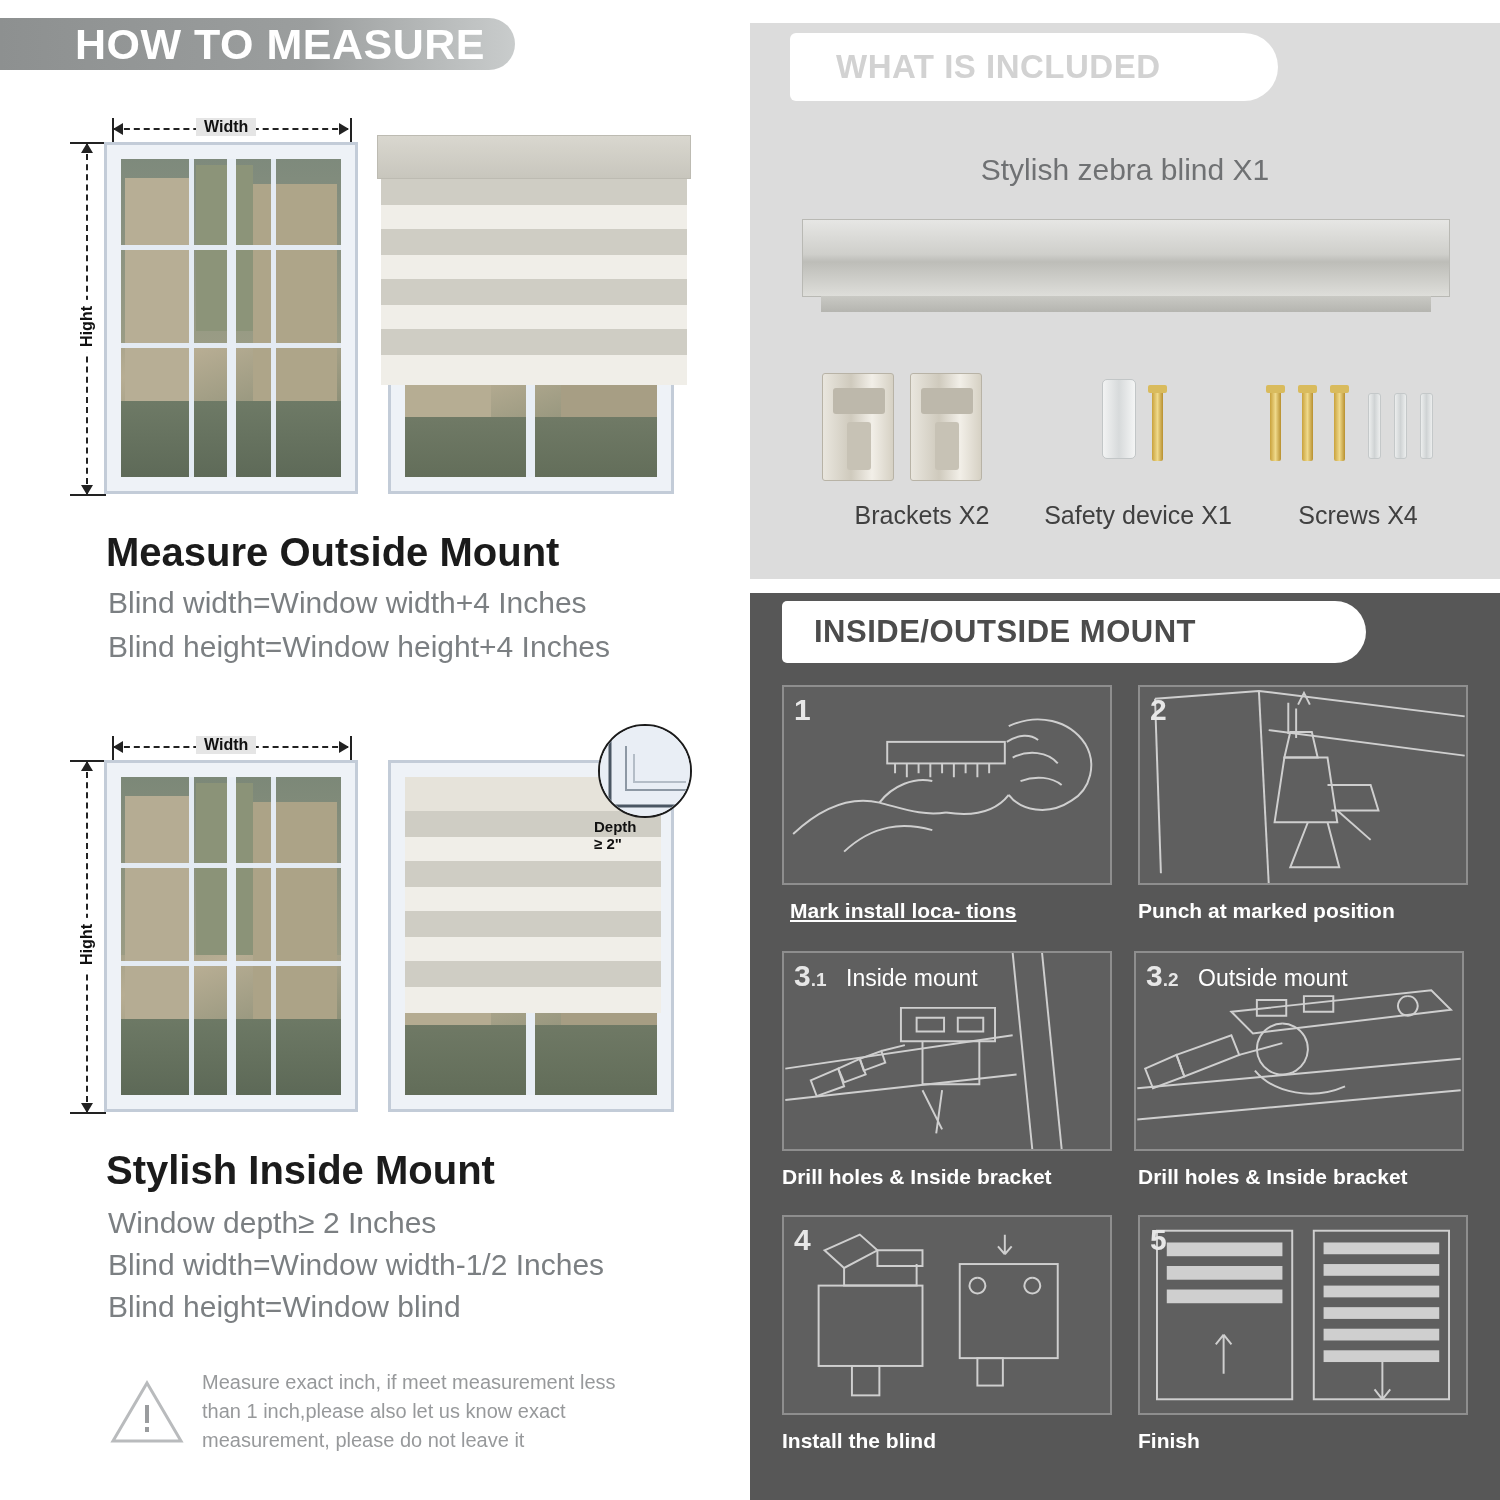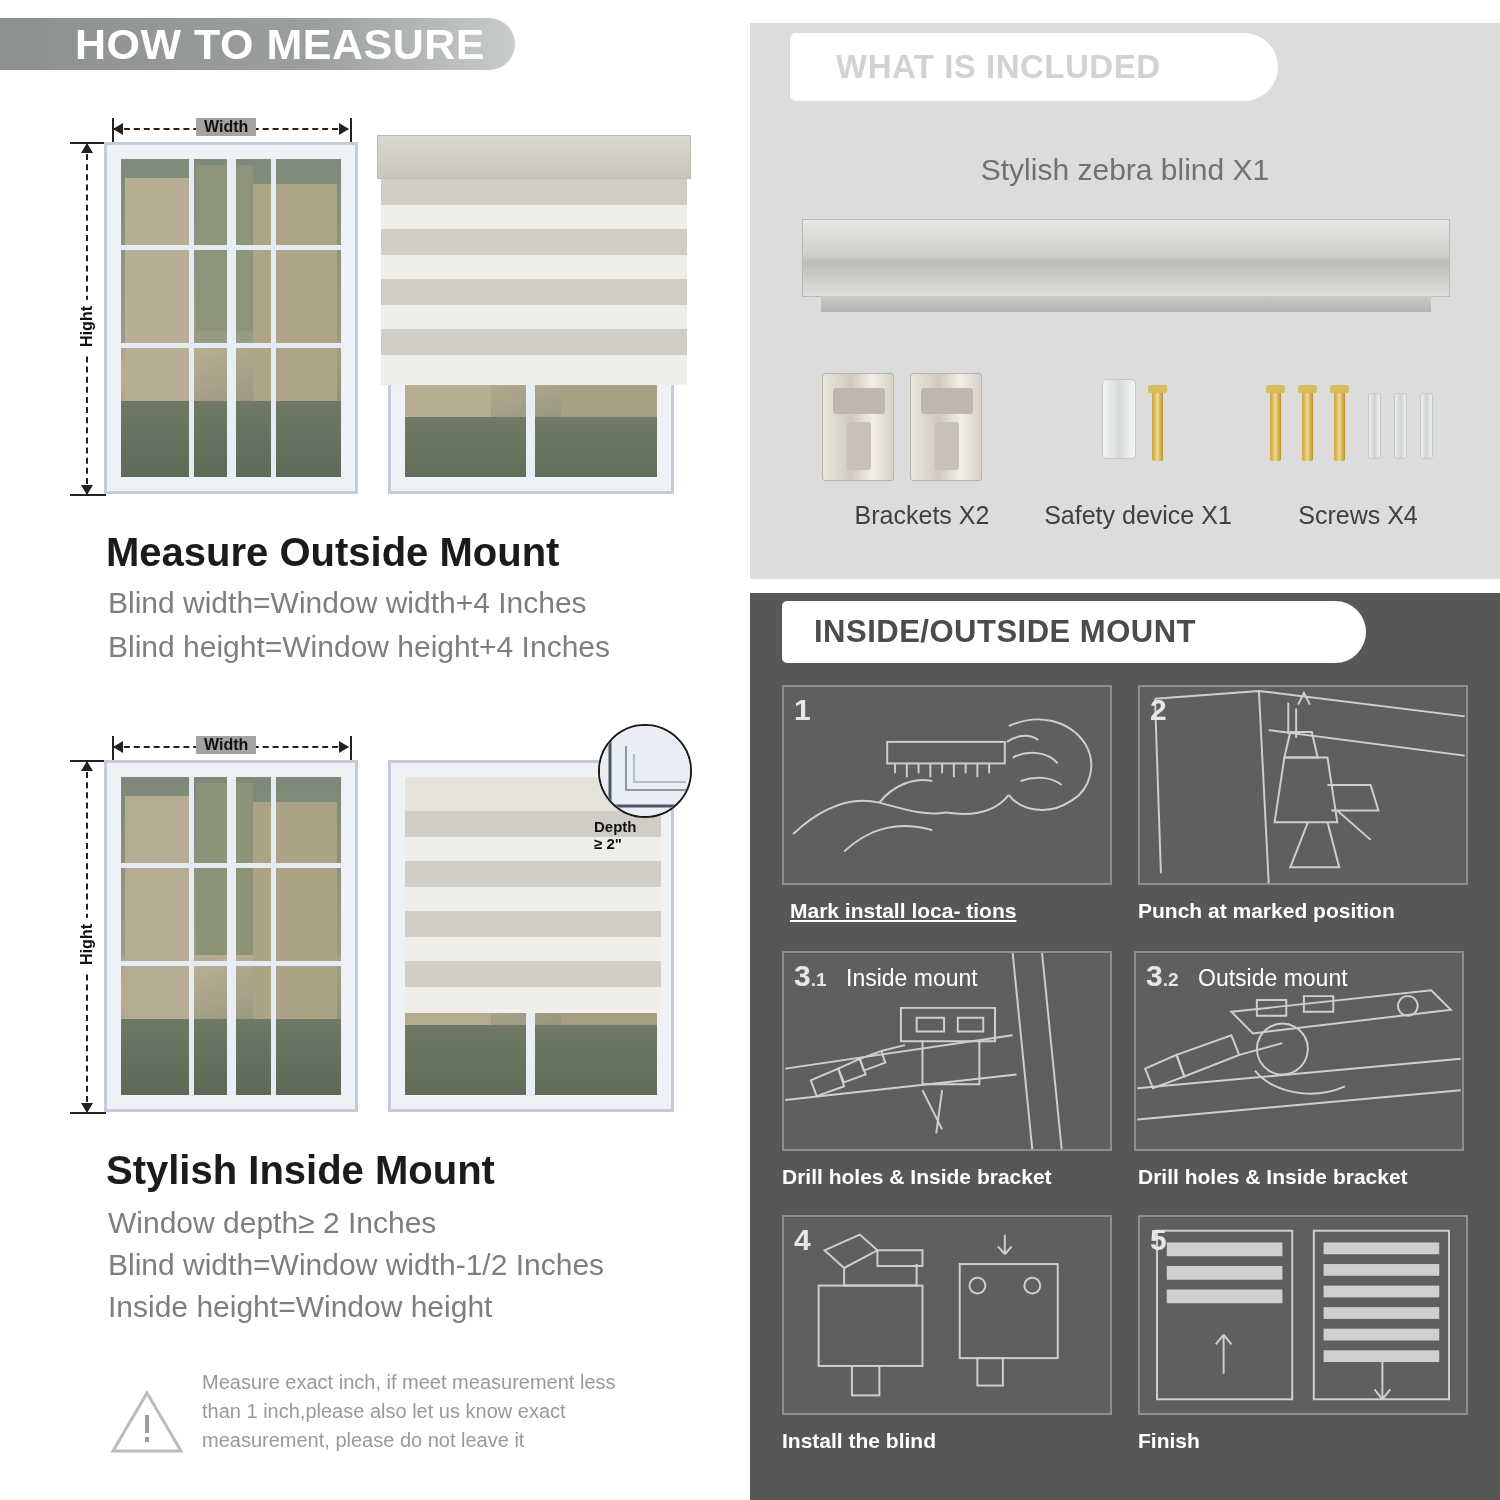--- a/index.html
+++ b/index.html
@@ -40,21 +40,21 @@
     position: absolute;
     border-top: 2px dashed #222;
   }
   .dimline-top::before, .dimline-top::after {
     content: ""; position: absolute; top: -7px; width: 0; height: 0;
     border-top: 6px solid transparent; border-bottom: 6px solid transparent;
   }
   .dimline-top::before { left: -1px; border-right: 10px solid #222; }
   .dimline-top::after { right: -1px; border-left: 10px solid #222; }
   .dim-label-top {
-    position: absolute; background: #a3a3a3; padding: 0 8px;
+    position: absolute; background: #e5e5e5; padding: 0 8px;
     font-size: 16px; color: #111; font-weight: bold;
   }
   .tick-v { position: absolute; width: 2px; background: #222; }
   .tick-h { position: absolute; height: 2px; background: #222; }
 
   .dimline-left {
     position: absolute; border-left: 2px dashed #222;
   }
   .dimline-left::before, .dimline-left::after {
     content: ""; position: absolute; left: -7px; height: 0; width: 0;
@@ -98,21 +98,21 @@
 
   .heading {
     position: absolute;
     font-size: 40px; color: #1b1b1b; font-weight: bold;
   }
   .subline {
     position: absolute;
     font-size: 30px; color: #7b7f82;
   }
 
-  .note-box { position: absolute; display: flex; gap: 18px; align-items: flex-end; }
+  .note-box { position: absolute; display: flex; gap: 18px; align-items: center; }
   .warn-tri {
     width: 74px; height: 66px; flex: 0 0 74px; position: relative;
   }
   .warn-tri svg { display: block; }
   .note-text { font-size: 20px; color: #97999b; line-height: 1.45; }
 
   .depth-callout {
     position: absolute; width: 94px; height: 94px; border-radius: 50%;
     border: 2px solid #1b1b1b; background: #e9eef5; overflow: hidden;
   }
@@ -328,21 +328,21 @@
           <path d="M26 20 L26 64 L86 64" fill="none" stroke="#8d98a4" stroke-width="2"></path>
           <path d="M34 28 L34 56 L86 56" fill="none" stroke="#b4bdc7" stroke-width="2"></path>
         </svg>
       </div>
       <div class="depth-label" style="left:594px; top:818px;">Depth ≥ 2"</div>
     </div>
 
     <div class="heading" style="left:106px; top:1148px;">Stylish Inside Mount</div>
     <div class="subline" style="left:108px; top:1206px;">Window depth≥ 2 Inches</div>
     <div class="subline" style="left:108px; top:1248px;">Blind width=Window width-1/2 Inches</div>
-    <div class="subline" style="left:108px; top:1290px;">Inside height=Window height</div>
+    <div class="subline" style="left:108px; top:1290px;">Blind height=Window blind</div>
 
     <div class="note-box" style="left:110px; top:1368px; width:530px;">
       <div class="warn-tri">
         <svg viewBox="0 0 74 66" width="74" height="66" aria-hidden="true">
           <path d="M37 4 L71 62 L3 62 Z" fill="none" stroke="#b9bbbd" stroke-width="3"></path>
           <rect x="35" y="26" width="4" height="18" fill="#9a9c9e"></rect>
           <rect x="35" y="48" width="4" height="5" fill="#9a9c9e"></rect>
         </svg>
       </div>
       <div class="note-text">Measure exact inch, if meet measurement less than 1 inch,please also let us know exact measurement, please do not leave it</div>

